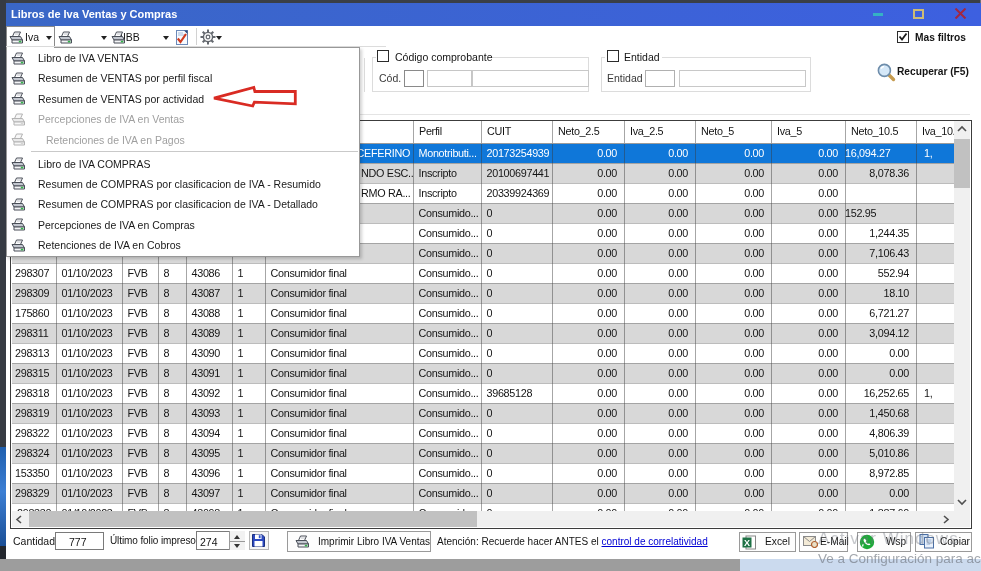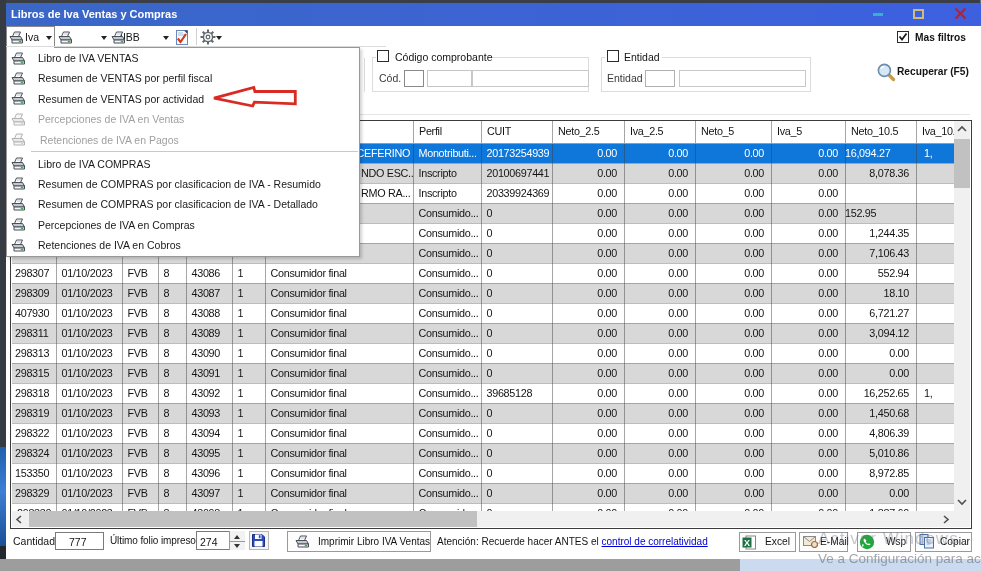--- a/index.html
+++ b/index.html
@@ -195,21 +195,21 @@
 <div class="txt gtx" style="left:237.5px;top:287.5px;color:#141414;">1</div>
 <div class="txt gtx" style="left:270.5px;top:287.5px;color:#141414;">Consumidor final</div>
 <div class="txt gtx" style="left:418.5px;top:287.5px;color:#141414;">Consumido...</div>
 <div class="txt gtx" style="left:486.5px;top:287.5px;color:#141414;">0</div>
 <div class="txt gtx" style="left:552px;top:287.5px;width:65px;text-align:right;color:#141414;">0.00</div>
 <div class="txt gtx" style="left:624px;top:287.5px;width:64px;text-align:right;color:#141414;">0.00</div>
 <div class="txt gtx" style="left:695px;top:287.5px;width:69px;text-align:right;color:#141414;">0.00</div>
 <div class="txt gtx" style="left:771px;top:287.5px;width:67px;text-align:right;color:#141414;">0.00</div>
 <div class="txt gtx" style="left:845px;top:287.5px;width:64px;text-align:right;color:#141414;">18.10</div>
 <div class="abs" style="left:11.5px;top:303px;width:942.0px;height:20px;background:#ffffff;"></div>
-<div class="txt gtx" style="left:15.0px;top:307.5px;color:#141414;">407930</div>
+<div class="txt gtx" style="left:15.0px;top:307.5px;color:#141414;">175860</div>
 <div class="txt gtx" style="left:61.5px;top:307.5px;color:#141414;">01/10/2023</div>
 <div class="txt gtx" style="left:127.5px;top:307.5px;color:#141414;">FVB</div>
 <div class="txt gtx" style="left:163.5px;top:307.5px;color:#141414;">8</div>
 <div class="txt gtx" style="left:191.5px;top:307.5px;color:#141414;">43088</div>
 <div class="txt gtx" style="left:237.5px;top:307.5px;color:#141414;">1</div>
 <div class="txt gtx" style="left:270.5px;top:307.5px;color:#141414;">Consumidor final</div>
 <div class="txt gtx" style="left:418.5px;top:307.5px;color:#141414;">Consumido...</div>
 <div class="txt gtx" style="left:486.5px;top:307.5px;color:#141414;">0</div>
 <div class="txt gtx" style="left:552px;top:307.5px;width:65px;text-align:right;color:#141414;">0.00</div>
 <div class="txt gtx" style="left:624px;top:307.5px;width:64px;text-align:right;color:#141414;">0.00</div>
@@ -515,21 +515,21 @@
   </div>
 <div class="txt" style="z-index:11;left:38px;top:114.2px;color:#9f9f9f;">Percepciones de IVA en Ventas</div>
 <div class="abs" style="z-index:11;left:0;top:0;">
     <svg class="abs" style="left:9.5px;top:133.1px;" width="16" height="13" viewBox="0 0 16 13">
 <polygon points="4.5,5.5 6.5,1 12.5,1 10.5,5.5" fill="#f7f7f7" stroke="#b3b3b3" stroke-width="1"></polygon>
 <polygon points="2,5.5 12.5,5.5 14.5,9 4,9" fill="#e9e9e9" stroke="#b3b3b3" stroke-width="1"></polygon>
 <polygon points="4,9 14.5,9 14.5,12 4,12" fill="#f7f7f7" stroke="#b3b3b3" stroke-width="1"></polygon>
 <rect x="10.8" y="9.8" width="2.6" height="1.6" fill="#d4d4d4"></rect>
 </svg>
   </div>
-<div class="txt" style="z-index:11;left:32px;top:134.6px;color:#9f9f9f;padding-left:8px;">Retenciones de IVA en Pagos</div>
+<div class="txt" style="z-index:11;left:38px;top:134.6px;color:#9f9f9f;padding-left:8px;">Retenciones de IVA en Pagos</div>
 <div class="abs" style="z-index:11;left:0;top:0;">
     <svg class="abs" style="left:9.5px;top:157.0px;" width="16" height="13" viewBox="0 0 16 13">
 <polygon points="4.5,5.5 6.5,1 12.5,1 10.5,5.5" fill="#ffffff" stroke="#4a4f58" stroke-width="1"></polygon>
 <line x1="6.8" y1="3" x2="11" y2="3" stroke="#b0b4bc" stroke-width="0.8"></line>
 <polygon points="2,5.5 12.5,5.5 14.5,9 4,9" fill="#c3c7cf" stroke="#4a4f58" stroke-width="1"></polygon>
 <polygon points="4,9 14.5,9 14.5,12 4,12" fill="#f4f5f7" stroke="#4a4f58" stroke-width="1"></polygon>
 <rect x="10.8" y="9.8" width="2.6" height="1.6" fill="#35b24b"></rect>
 </svg>
   </div>
 <div class="txt" style="z-index:11;left:38px;top:158.5px;color:#1a1a1a;">Libro de IVA COMPRAS</div>

